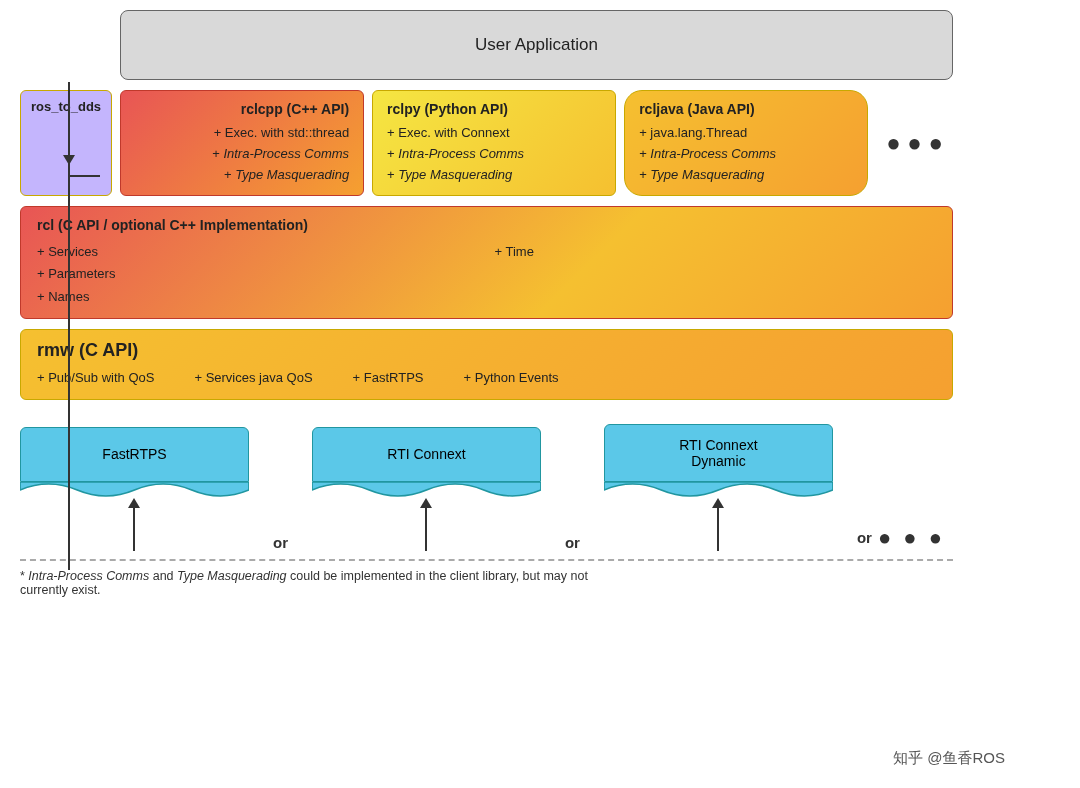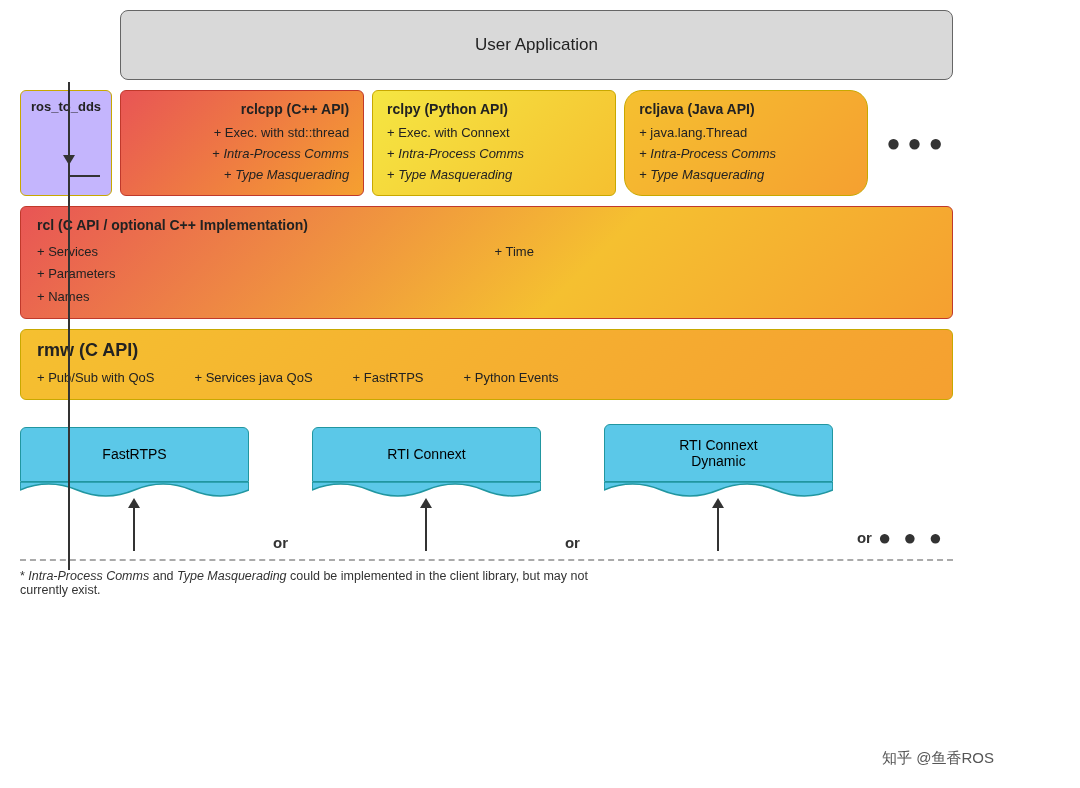--- a/index.html
+++ b/index.html
@@ -177,21 +177,21 @@
       max-width: 580px;
     }
     .footer-note em {
       font-style: italic;
     }
 
     
     .watermark {
       position: absolute;
       bottom: 20px;
-      right: 39px;
+      right: 28px;
       font-size: 15px;
       color: #555;
     }
   </style>
 </head>
 <body>
 
 <div class="diagram-container">
 
   <div class="user-app-box">

